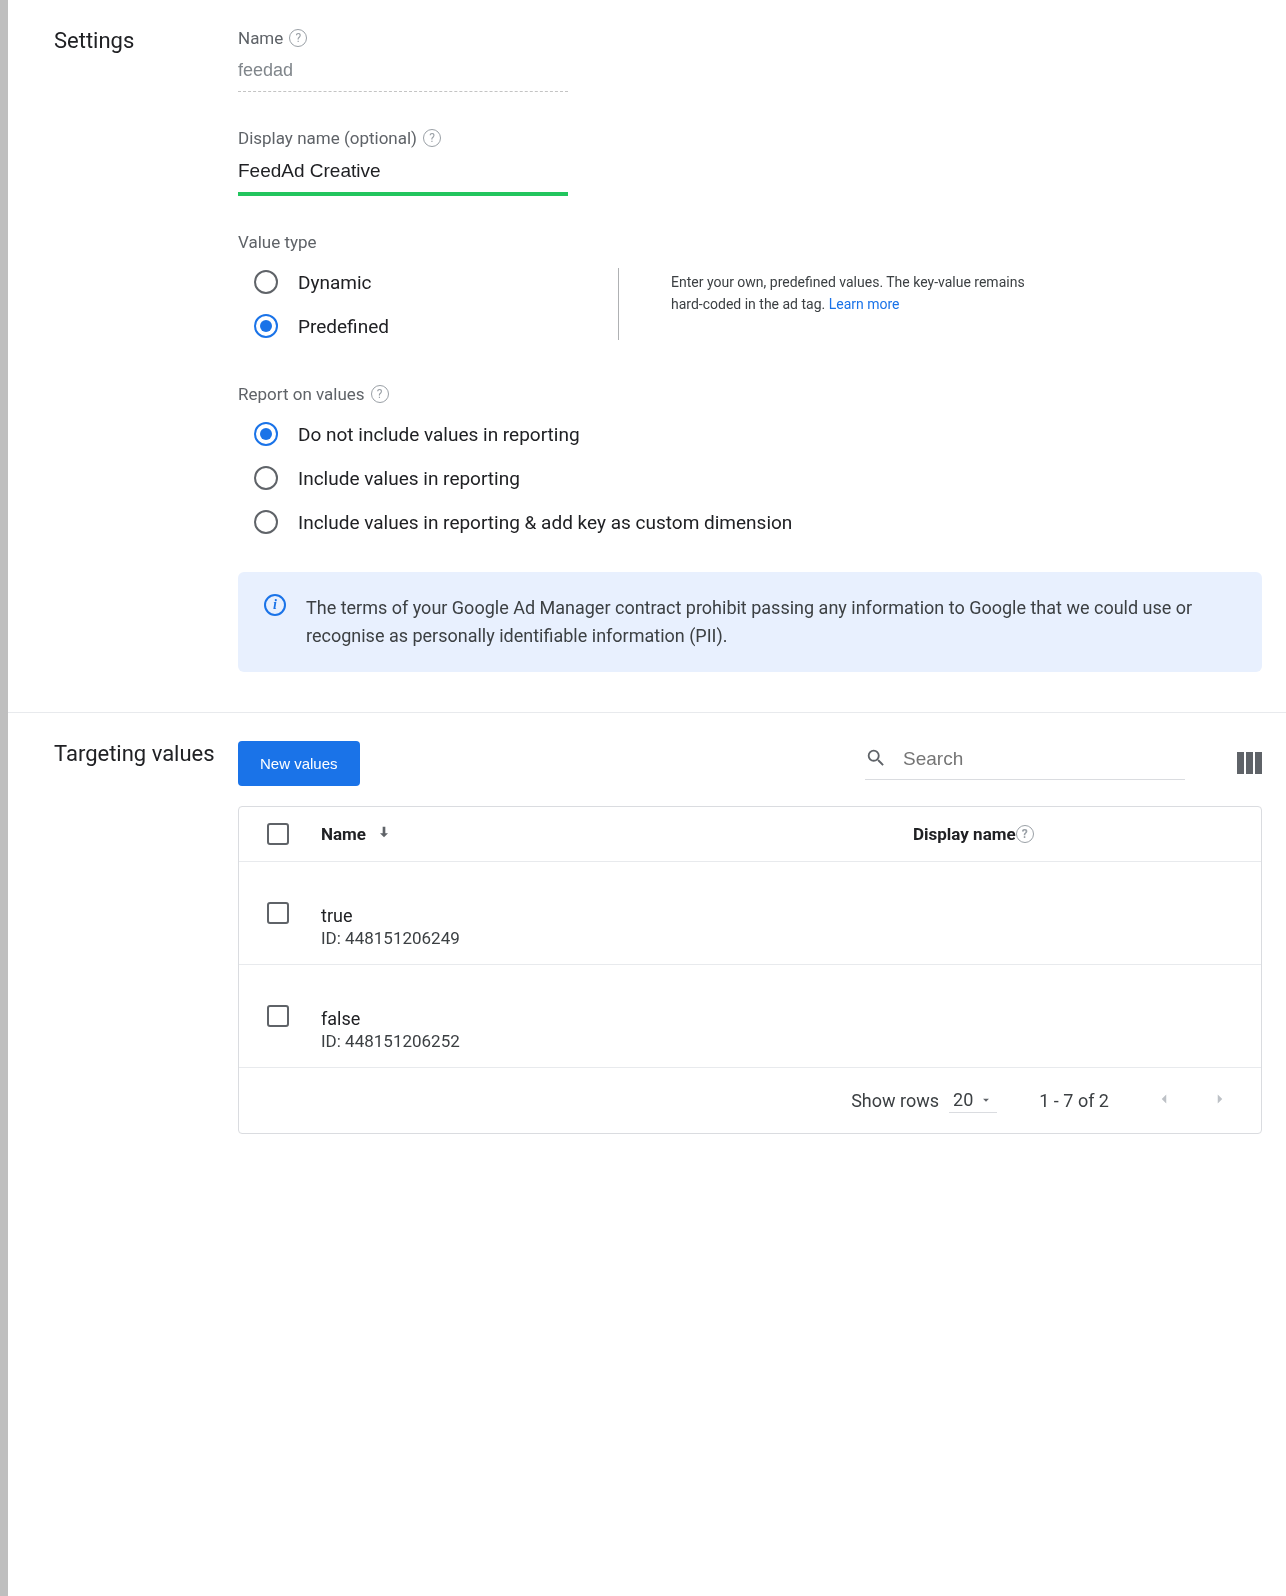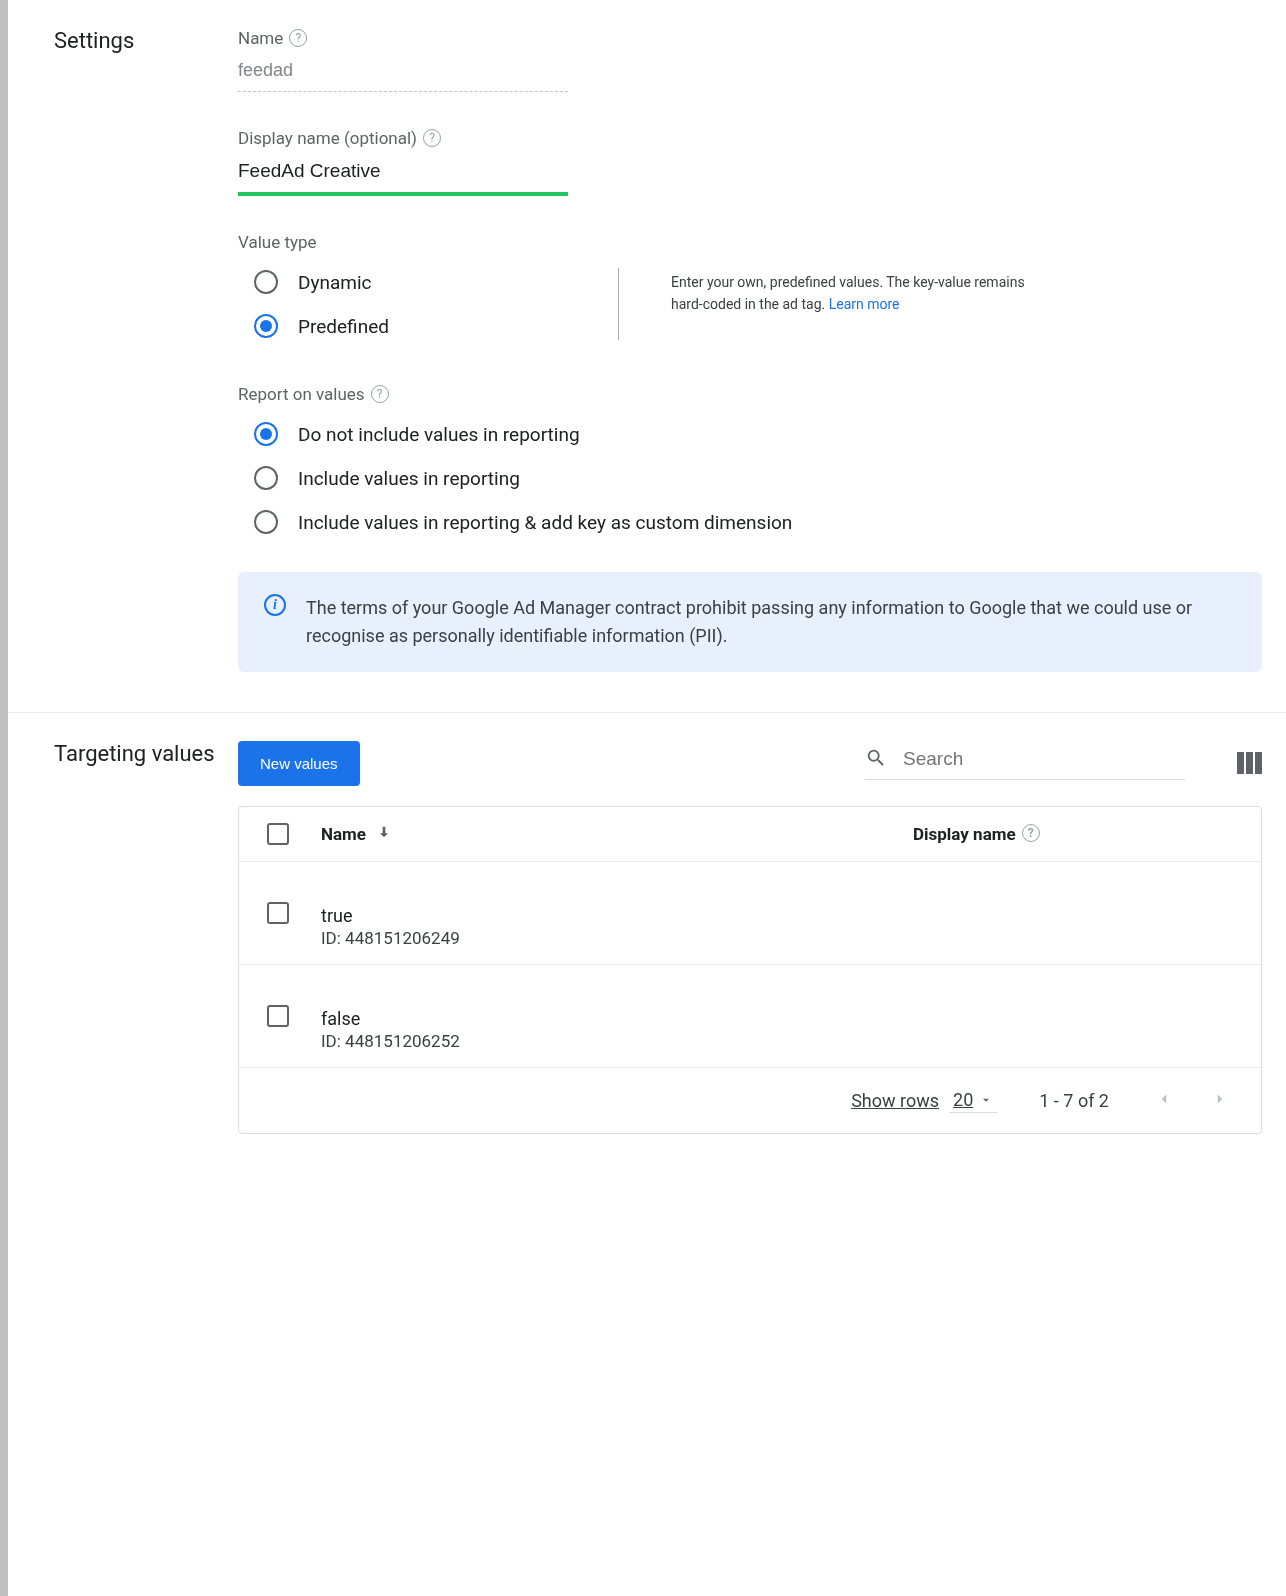--- a/index.html
+++ b/index.html
@@ -226,38 +226,37 @@
   .checkbox {
     width: 22px;
     height: 22px;
     border: 2.5px solid #5f6368;
     border-radius: 3px;
     cursor: pointer;
     flex-shrink: 0;
   }
   .col-sel { width: 54px; }
   .col-name { flex: 1; }
-  .col-display { width: 320px; display: flex; gap: 6px; }
+  .col-display { width: 320px; display: flex; align-items: center; }
   .sort-arrow svg { width: 16px; height: 16px; fill: #5f6368; margin-left: 10px; }
   .row-name { font-size: 18px; margin-top: 27px; }
   .row-id { font-size: 17px; color: #3c4043; margin-top: 2px; }
   .footer {
     display: flex;
     align-items: center;
     justify-content: flex-end;
     gap: 42px;
     padding: 18px 28px;
   }
   .show-rows {
     display: flex;
     align-items: center;
     gap: 10px;
     color: #3c4043;
     font-size: 18px;
-    text-decoration: underline;
   }
   .select-val {
     display: flex;
     align-items: center;
     gap: 6px;
     cursor: pointer;
     border-bottom: 1px solid #dadce0;
     padding: 2px 4px;
   }
   .select-val svg { width: 14px; height: 14px; fill: #5f6368; }

